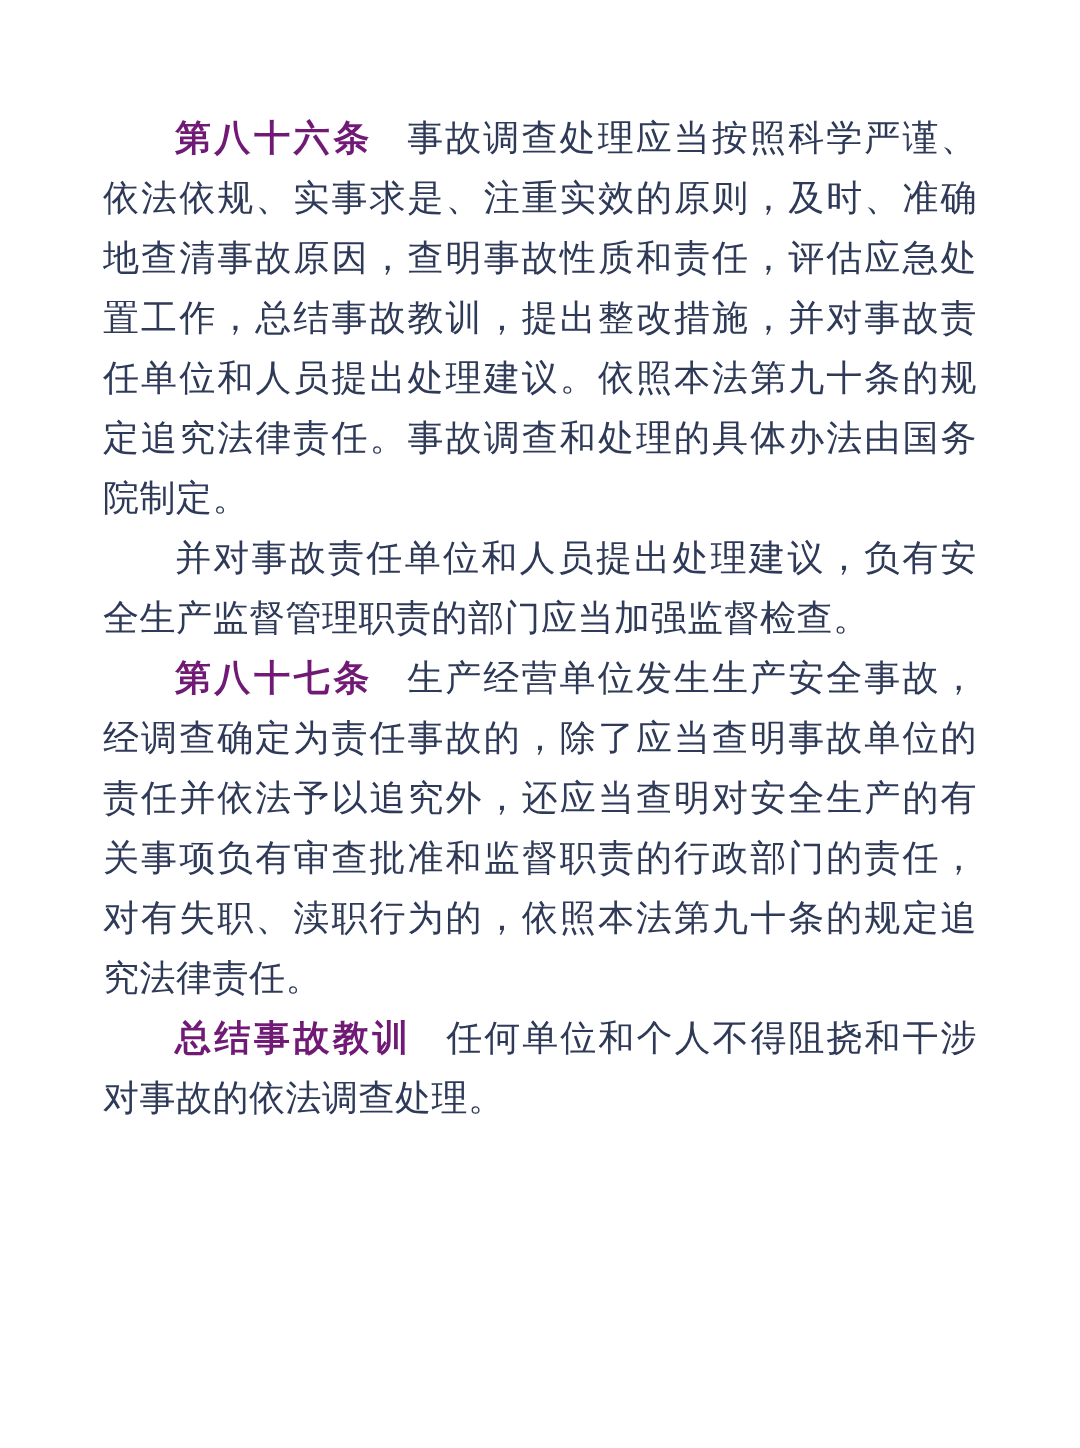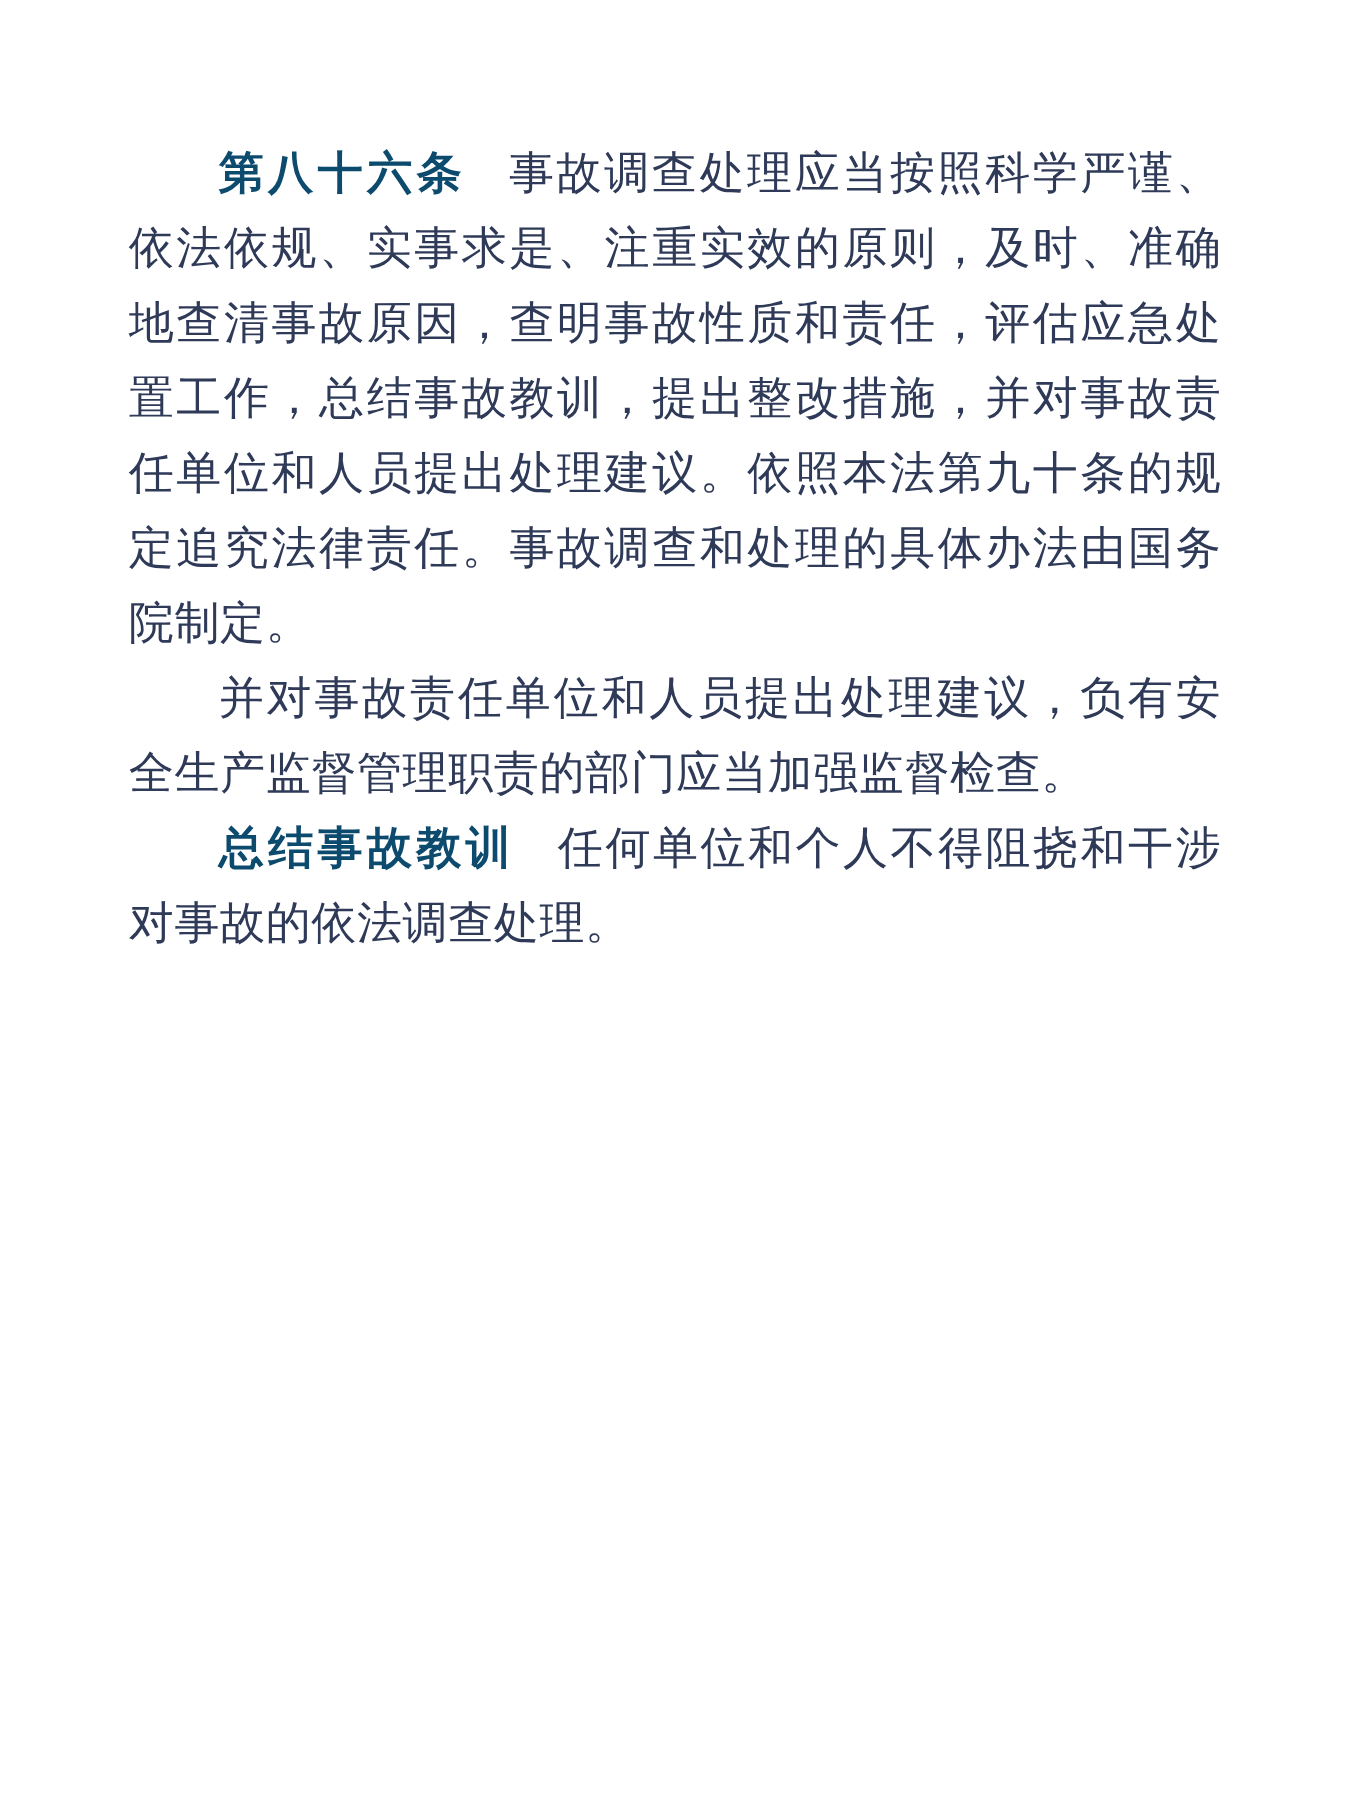--- a/index.html
+++ b/index.html
@@ -25,32 +25,33 @@
     line-height: 60px;
     color: #2e3a58;
     text-align: justify;
     text-align-last: left;
     text-indent: 2em;
     letter-spacing: 0.5px;
   }
   .article-no {
     font-family: "Liberation Sans", "DejaVu Sans", sans-serif;
     font-weight: 700;
-    color: #0c4a6e;
+    color: #701a75;
     margin-right: 0.95em;
     letter-spacing: 2px;
     margin-top: 29px;
   }
 </style>
 </head>
 <body>
 
 <div class="page">
 
   <p class="para"><strong class="article-no">第八十六条</strong><span>事故调查处理应当按照科学严谨、依法依规、实事求是、注重实效的原则，及时、准确地查清事故原因，查明事故性质和责任，评估应急处置工作，总结事故教训，提出整改措施，并对事故责任单位和人员提出处理建议。依照本法第九十条的规定追究法律责任。事故调查和处理的具体办法由国务院制定。</span></p>
 
   <p class="para"><span>并对事故责任单位和人员提出处理建议，负有安全生产监督管理职责的部门应当加强监督检查。</span></p>
 
 
+  <p class="para"><strong class="article-no">第八十七条</strong><span>生产经营单位发生生产安全事故，经调查确定为责任事故的，除了应当查明事故单位的责任并依法予以追究外，还应当查明对安全生产的有关事项负有审查批准和监督职责的行政部门的责任，对有失职、渎职行为的，依照本法第九十条的规定追究法律责任。</span></p>
 
   <p class="para"><strong class="article-no">总结事故教训</strong><span>任何单位和个人不得阻挠和干涉对事故的依法调查处理。</span></p>
 
 </div>
 
 </body></html>

